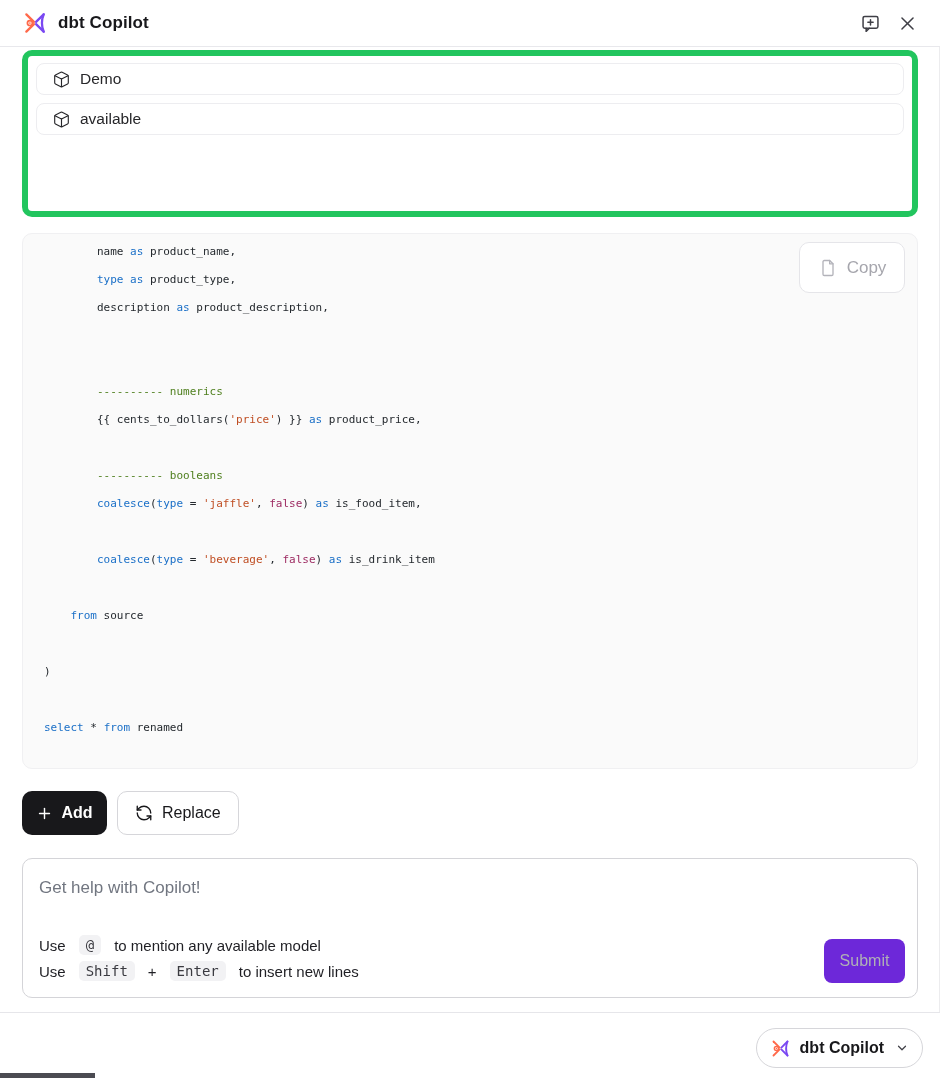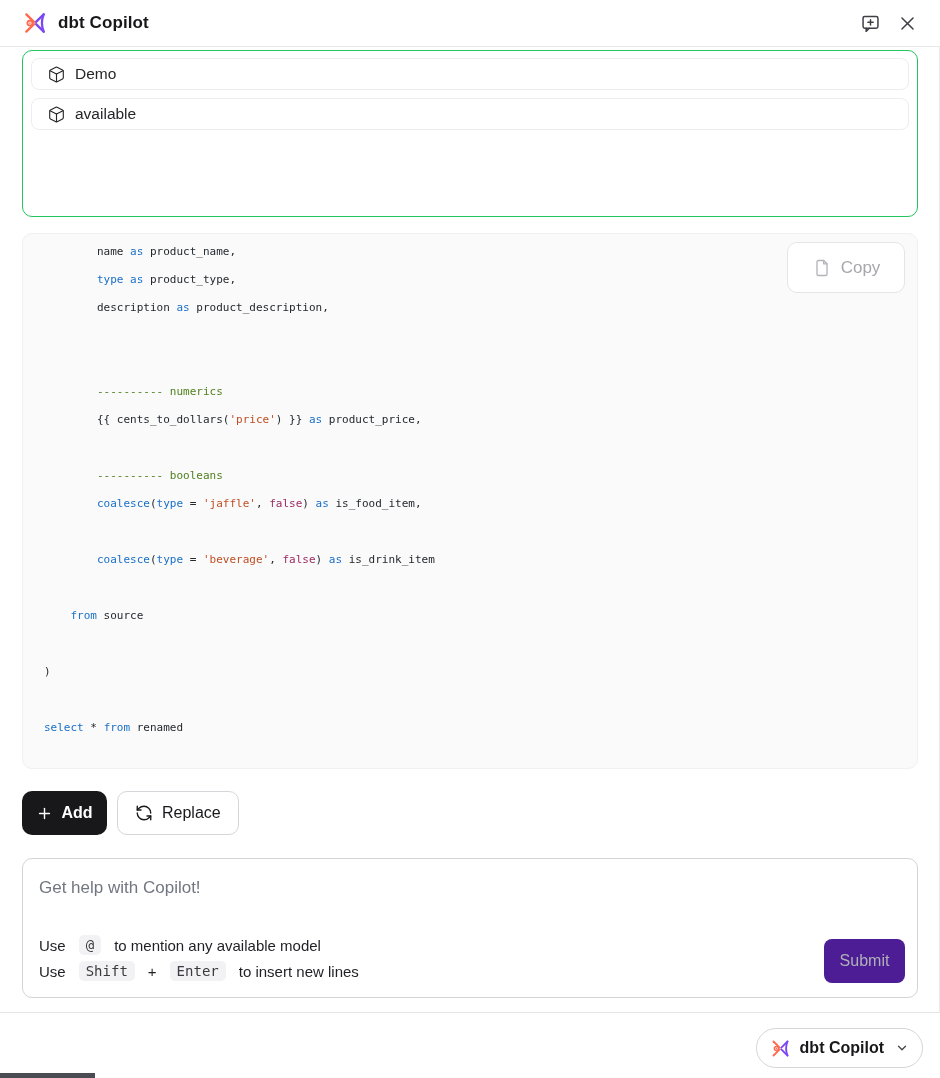--- a/index.html
+++ b/index.html
@@ -11,38 +11,38 @@
             display:flex; align-items:center; padding:0 21px 0 22px;
             border-bottom:1px solid #e8e8ec; background:#fff; z-index:5; }
   .header-logo { width:26px; height:26px; display:flex; align-items:center; }
   .header-title { margin-left:10px; font-size:17px; font-weight:600; color:#18181b; letter-spacing:.1px; }
   .header-actions { margin-left:auto; display:flex; align-items:center; gap:13px; }
   .icon-btn { width:24px; height:24px; display:flex; align-items:center; justify-content:center;
               background:none; border:none; color:#3f3f46; cursor:pointer; }
 
   
   .models-card { position:absolute; left:22px; top:50px; width:896px; height:167px;
-                 border:1px solid #22c55e; border-radius:10px; background:#fff;
+                 border:6px solid #22c55e; border-radius:10px; background:#fff;
                  padding:7px 8px 4px 8px; display:flex; flex-direction:column; gap:8px; }
   .model-chip { height:32px; border:1px solid #ededf0; border-radius:8px; background:#fff;
                 display:flex; align-items:center; padding:0 16px; gap:10px; cursor:pointer; }
   .chip-icon { width:17px; height:17px; display:flex; color:#27272a; }
   .chip-label { font-size:15.5px; color:#27272a; }
 
   
   .code-card { position:absolute; left:22px; top:233px; width:896px; height:536px;
                background:#fafafa; border:1px solid #f0f0f2; border-radius:10px; overflow:hidden; }
   .code-pre { font-family:"DejaVu Sans Mono", monospace; font-size:11px; line-height:28px;
               padding:4px 16px 20px 21px; white-space:pre; color:var(--c-text,#24292e); }
   .tok-kw   { color:var(--c-keyword,#1a6fc7); }
   .tok-str  { color:var(--c-string,#bf4d22); }
   .tok-atom { color:var(--c-atom,#9d2b62); }
   .tok-com  { color:var(--c-comment,#4e7f1d); }
   .tok-txt  { color:var(--c-text,#24292e); }
-  .copy-btn { position:absolute; top:8px; right:12px; width:118px; height:51px;
+  .copy-btn { position:absolute; top:8px; right:12px; width:106px; height:51px;
               background:rgba(255,255,255,.88); border:1px solid #e5e5e9; border-radius:10px;
               display:flex; align-items:center; justify-content:center; gap:9px;
               font-family:"Liberation Sans", sans-serif; font-size:17px; color:#a6a6ad; cursor:pointer; }
   .copy-btn svg { color:#b3b3ba; }
 
   
   .add-btn { position:absolute; left:22px; top:791px; height:44px; width:85px;
              background:#18181b; color:#fff; border:none; border-radius:10px;
              display:flex; align-items:center; justify-content:center; gap:8px;
              font-family:"Liberation Sans", sans-serif; font-size:16px; font-weight:700; cursor:pointer; }
@@ -53,21 +53,21 @@
 
   
   .prompt-box { position:absolute; left:22px; top:858px; width:896px; height:140px;
                 border:1px solid #d4d4d8; border-radius:10px; background:#fff; }
   .prompt-placeholder { position:absolute; left:16px; top:19px; font-size:17px; color:#717680; }
   .prompt-hints { position:absolute; left:16px; bottom:13px; font-size:15px; color:#1f1f24; }
   .hint-line { display:flex; align-items:center; gap:13px; height:26px; }
   .kbd { font-family:"DejaVu Sans Mono", monospace; font-size:14px; color:#3a3a40;
          background:#f2f2f4; border-radius:5px; padding:2px 7px; }
   .submit-btn { position:absolute; right:12px; bottom:14px; width:81px; height:44px;
-                background:#4c1d95; color:#b0b0b6; border:none; border-radius:8px;
+                background:#6d28d9; color:#b0b0b6; border:none; border-radius:8px;
                 font-family:"Liberation Sans", sans-serif; font-size:16px; font-weight:500; }
 
   
   .panel-bottom-border { position:absolute; left:0; top:1012px; width:940px; height:1px; background:#e6e6ea; }
   .panel-right-border  { position:absolute; right:0; top:47px; height:965px; width:1px; background:#ececee; }
 
   
   .footer-tab { position:absolute; left:0; top:1036px; font-size:12px; color:#18181b; cursor:pointer;margin-top:40px; }
   .footer-tab-underline { position:absolute; left:0; top:1073px; width:95px; height:5px; background:#4b4b52; }
   .copilot-pill { position:absolute; right:17px; top:1028px; height:40px; padding:0 13px 0 13px;

